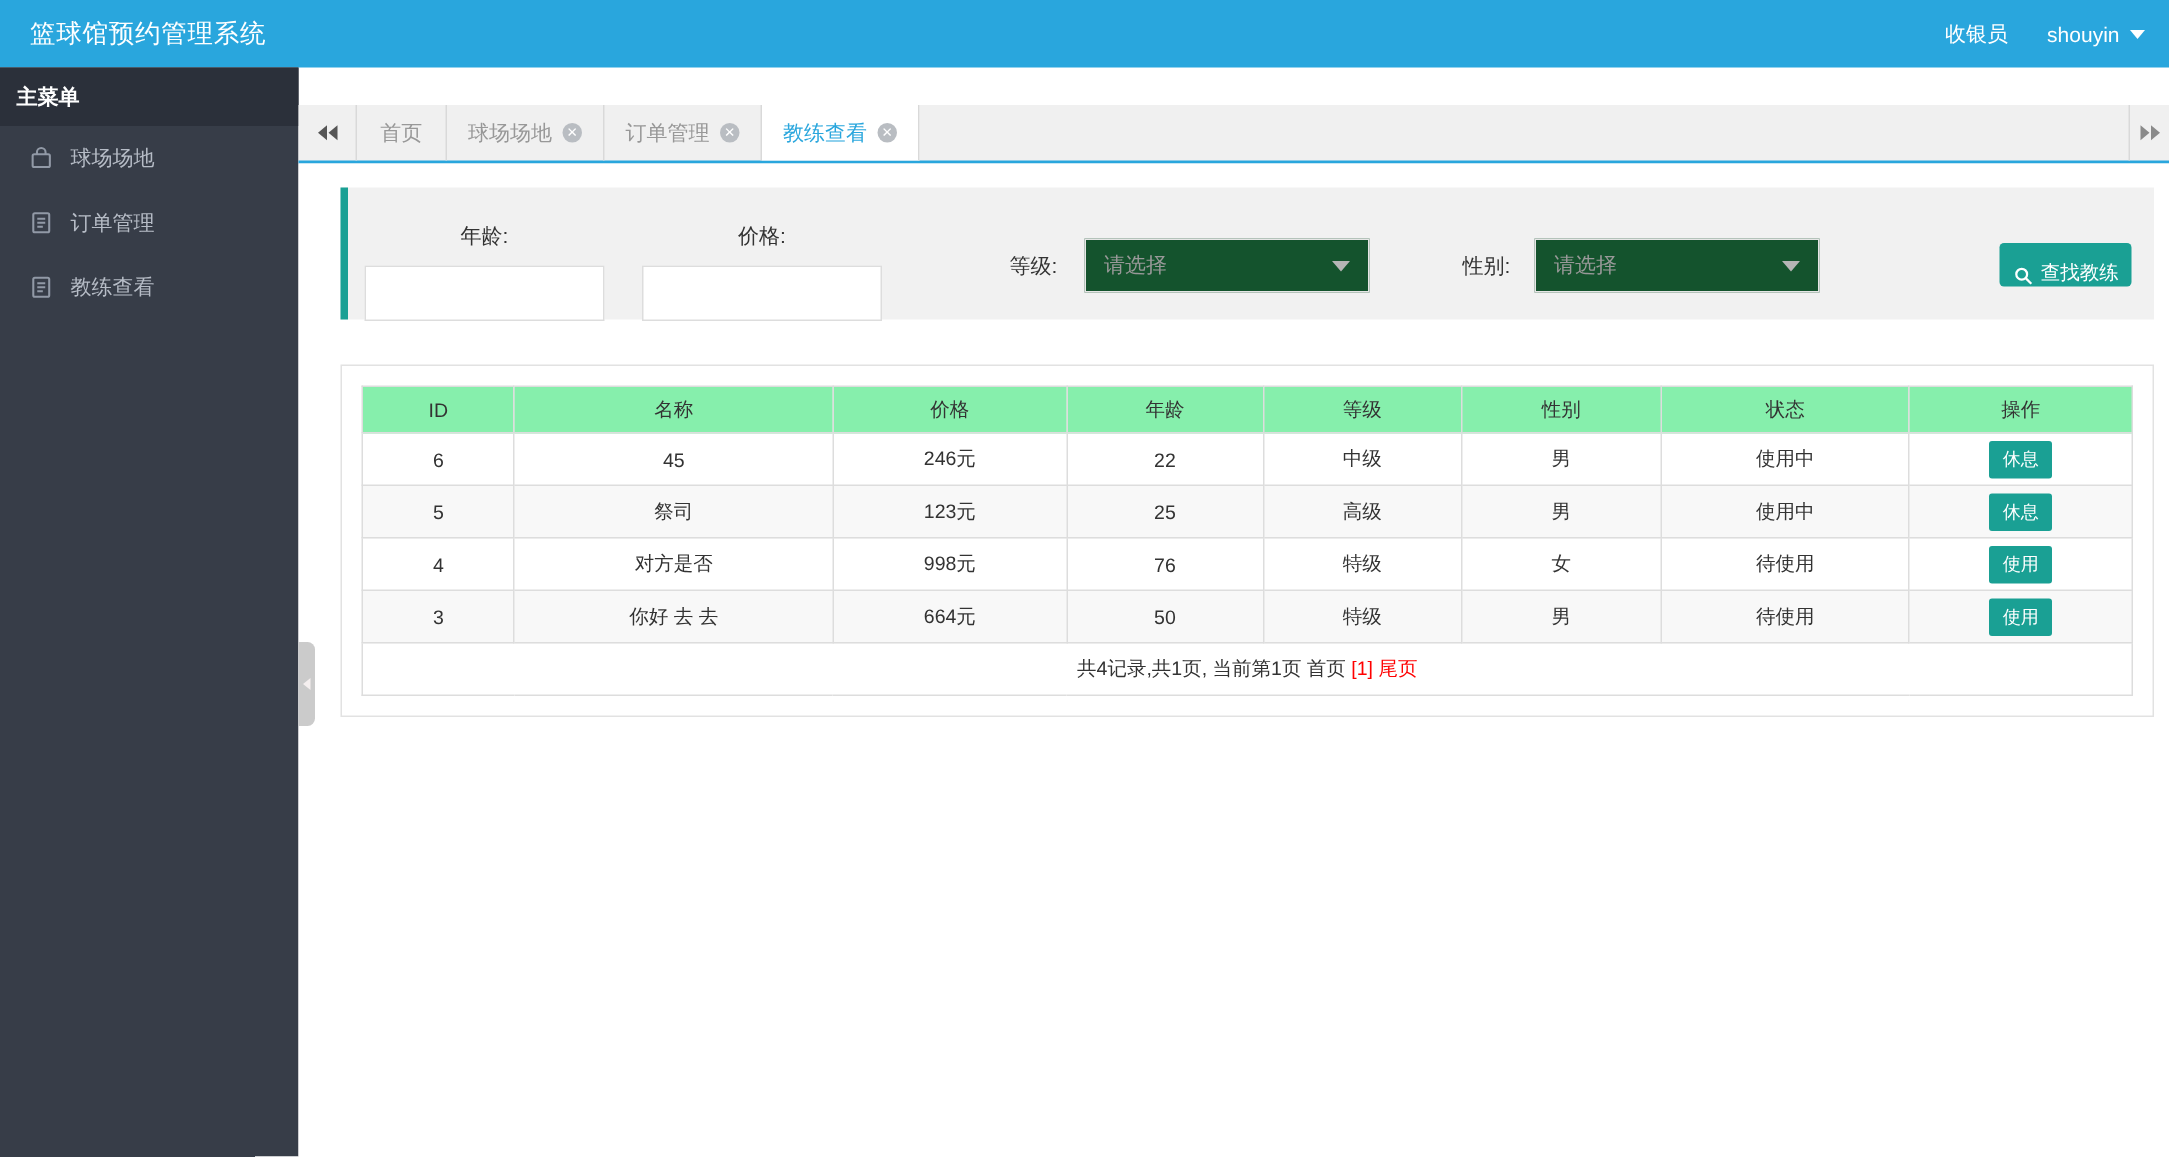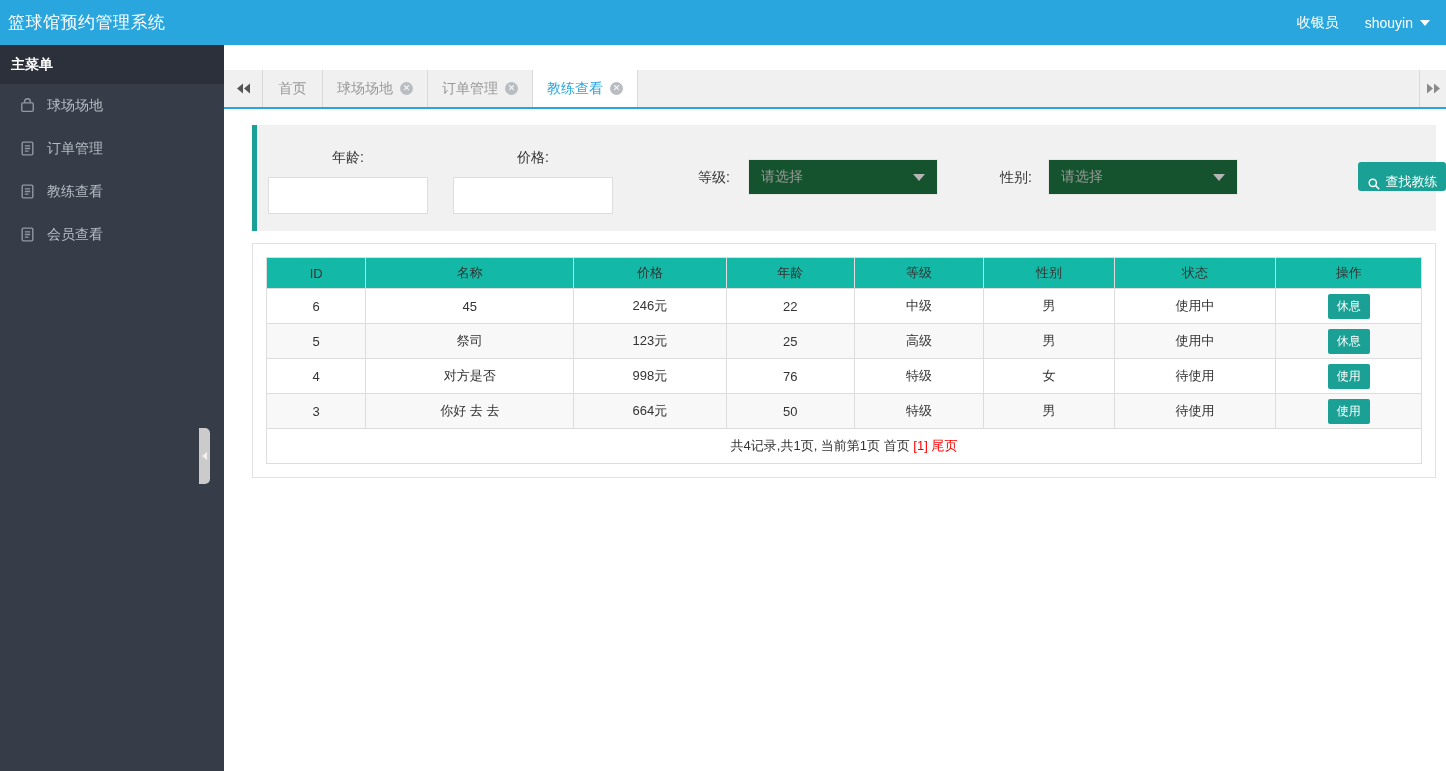--- a/index.html
+++ b/index.html
@@ -1,59 +1,59 @@
 <!DOCTYPE html>
 <html><head>
 <meta charset="utf-8">
 <style>
   * { margin:0; padding:0; box-sizing:border-box; }
   html,body { width:1446px; height:771px; font-family:"Liberation Sans","DejaVu Sans",sans-serif; background:#fff; overflow:hidden; }
 
   
   .topbar { height:45px; background:#29a6dd; display:flex; align-items:center; color:#fff; }
-  .topbar .title { font-size:17px; padding-left:8px; letter-spacing:.5px; }
+  .topbar .title { font-size:17px; padding-left:20px; letter-spacing:.5px; }
   .topbar .spacer { flex:1; }
   .topbar .role { font-size:14px; margin-right:26px; cursor:pointer; }
   .topbar .user { font-size:14px; margin-right:16px; cursor:pointer; display:flex; align-items:center; gap:7px; }
   .caret-down-white { width:0; height:0; border-left:5px solid transparent; border-right:5px solid transparent; border-top:6px solid #fff; display:inline-block; }
 
   
   .main { display:flex; height:726px; position:relative; }
-  .sidebar { width:224px; background:#373d48; flex:none; }
+  .sidebar { width:199px; background:#373d48; flex:none; }
   .sidebar-header { height:39px; background:#2b303a; color:#fff; font-size:14px; font-weight:bold; line-height:39px; padding-left:11px; }
   .side-item { height:43px; display:flex; align-items:center; padding-left:19px; color:#b6bcc6; font-size:14px; cursor:pointer; gap:11px; }
   .side-item svg { flex:none; }
 
   .content { flex:1; display:flex; flex-direction:column; min-width:0;margin-top:25px; }
 
   
   .tabbar { height:39px; background:#f0f0f0; border-bottom:2px solid #29a6dd; display:flex; align-items:stretch; }
   .tab-scroll { width:39px; display:flex; align-items:center; justify-content:center; cursor:pointer; border-right:1px solid #d9d9d9; flex:none; }
   .tab-scroll.right { border-right:none; border-left:1px solid #d9d9d9; width:27px; }
   .tab { display:flex; align-items:center; justify-content:center; padding:0 14px; font-size:14px; color:#989898; border-right:1px solid #d9d9d9; cursor:pointer; gap:7px; min-width:60px; }
   .tab.active { background:#fff; color:#29a6dd; }
   .tab-close { width:13px; height:13px; border-radius:50%; background:#b9bdc2; color:#fff; font-size:9px; line-height:13px; text-align:center; display:inline-block; cursor:pointer; }
   .tab-filler { flex:1; }
 
   
   .page { flex:1; background:#fff; position:relative; overflow:hidden; }
 
-  .filter-panel { position:absolute; left:28px; right:10px; top:16px; height:106px; background:#f1f1f1; border-left:5px solid #1aa094; }
+  .filter-panel { position:absolute; left:28px; right:10px; top:16px; height:88px; background:#f1f1f1; border-left:5px solid #1aa094; }
   .f-label-top { position:absolute; width:160px; text-align:center; top:24px; font-size:14px; color:#333; }
   .f-input { position:absolute; top:52px; width:160px; height:37px; border:1px solid #ddd; background:#fff; padding:0 8px; font-size:13px; color:#333; outline:none; }
   .f-label-mid { position:absolute; top:34px; line-height:36px; font-size:14px; color:#333; }
   .f-select { position:absolute; top:34px; width:190px; height:36px; background:#14532d; border:1px solid #e6e6e6; display:flex; align-items:center; padding:0 12px; cursor:pointer; }
   .f-select .ph { flex:1; font-size:14px; color:#999; }
   .caret-down-gray { width:0; height:0; border-left:6px solid transparent; border-right:6px solid transparent; border-top:7px solid #b5b5b5; }
   .search-btn { position:absolute; top:37px; width:88px; height:29px; background:#1aa094; border:none; border-radius:3px; color:#fff; font-size:13px; cursor:pointer; display:flex; align-items:flex-end; justify-content:center; gap:5px; }
 
   .table-card { position:absolute; left:28px; right:10px; top:134px; background:#fff; border:1px solid #e2e2e2; padding:13px; }
   table { width:100%; border-collapse:collapse; table-layout:fixed; }
   th, td { border:1px solid #ddd; text-align:center; font-size:13px; color:#333; }
-  th { height:31px; background:#14b8a6; font-weight:normal; }
+  th { height:31px; background:#86efac; font-weight:normal; }
   td { height:35px; }
   tr.stripe td { background:#f8f8f8; }
   .action-btn { background:#1aa094; border:none; border-radius:2px; color:#fff; font-size:12px; padding:4px 9px; cursor:pointer; }
   .pager-cell { font-size:13px; color:#333; }
   .pager-cell .pg-link { color:#333; cursor:pointer; text-decoration:none; }
   .pager-cell .red { color:#ff0000; cursor:pointer; }
 
   
   .collapse-handle { position:absolute; left:199px; top:383px; width:11px; height:56px; background:#cbcbcb; border-radius:0 5px 5px 0; cursor:pointer; display:flex; align-items:center; justify-content:center; }
   .collapse-handle .tri { width:0; height:0; border-top:4px solid transparent; border-bottom:4px solid transparent; border-right:5px solid #f5efef; }
@@ -89,27 +89,20 @@
         <path d="M5.5 5.5 h5 M5.5 8 h5 M5.5 10.5 h3.5" stroke="#9199a6" stroke-width="1.2" fill="none"></path>
       </svg>
       <span>订单管理</span>
     </div>
     <div class="side-item">
       <svg width="17" height="17" viewBox="0 0 16 16">
         <rect x="3" y="2" width="10" height="12" rx="1" fill="none" stroke="#9199a6" stroke-width="1.3"></rect>
         <path d="M5.5 5.5 h5 M5.5 8 h5 M5.5 10.5 h3.5" stroke="#9199a6" stroke-width="1.2" fill="none"></path>
       </svg>
       <span>教练查看</span>
-    </div>
-    <div class="side-item">
-      <svg width="17" height="17" viewBox="0 0 16 16">
-        <rect x="3" y="2" width="10" height="12" rx="1" fill="none" stroke="#9199a6" stroke-width="1.3"></rect>
-        <path d="M5.5 5.5 h5 M5.5 8 h5 M5.5 10.5 h3.5" stroke="#9199a6" stroke-width="1.2" fill="none"></path>
-      </svg>
-      <span>会员查看</span>
     </div>
   </div>
 
   <div class="content">
 
     <div class="tabbar">
       <div class="tab-scroll">
         <svg width="15" height="11" viewBox="0 0 15 11">
           <polygon points="7,0.5 7,10.5 1,5.5" fill="#555"></polygon>
           <polygon points="14,0.5 14,10.5 8,5.5" fill="#555"></polygon>

